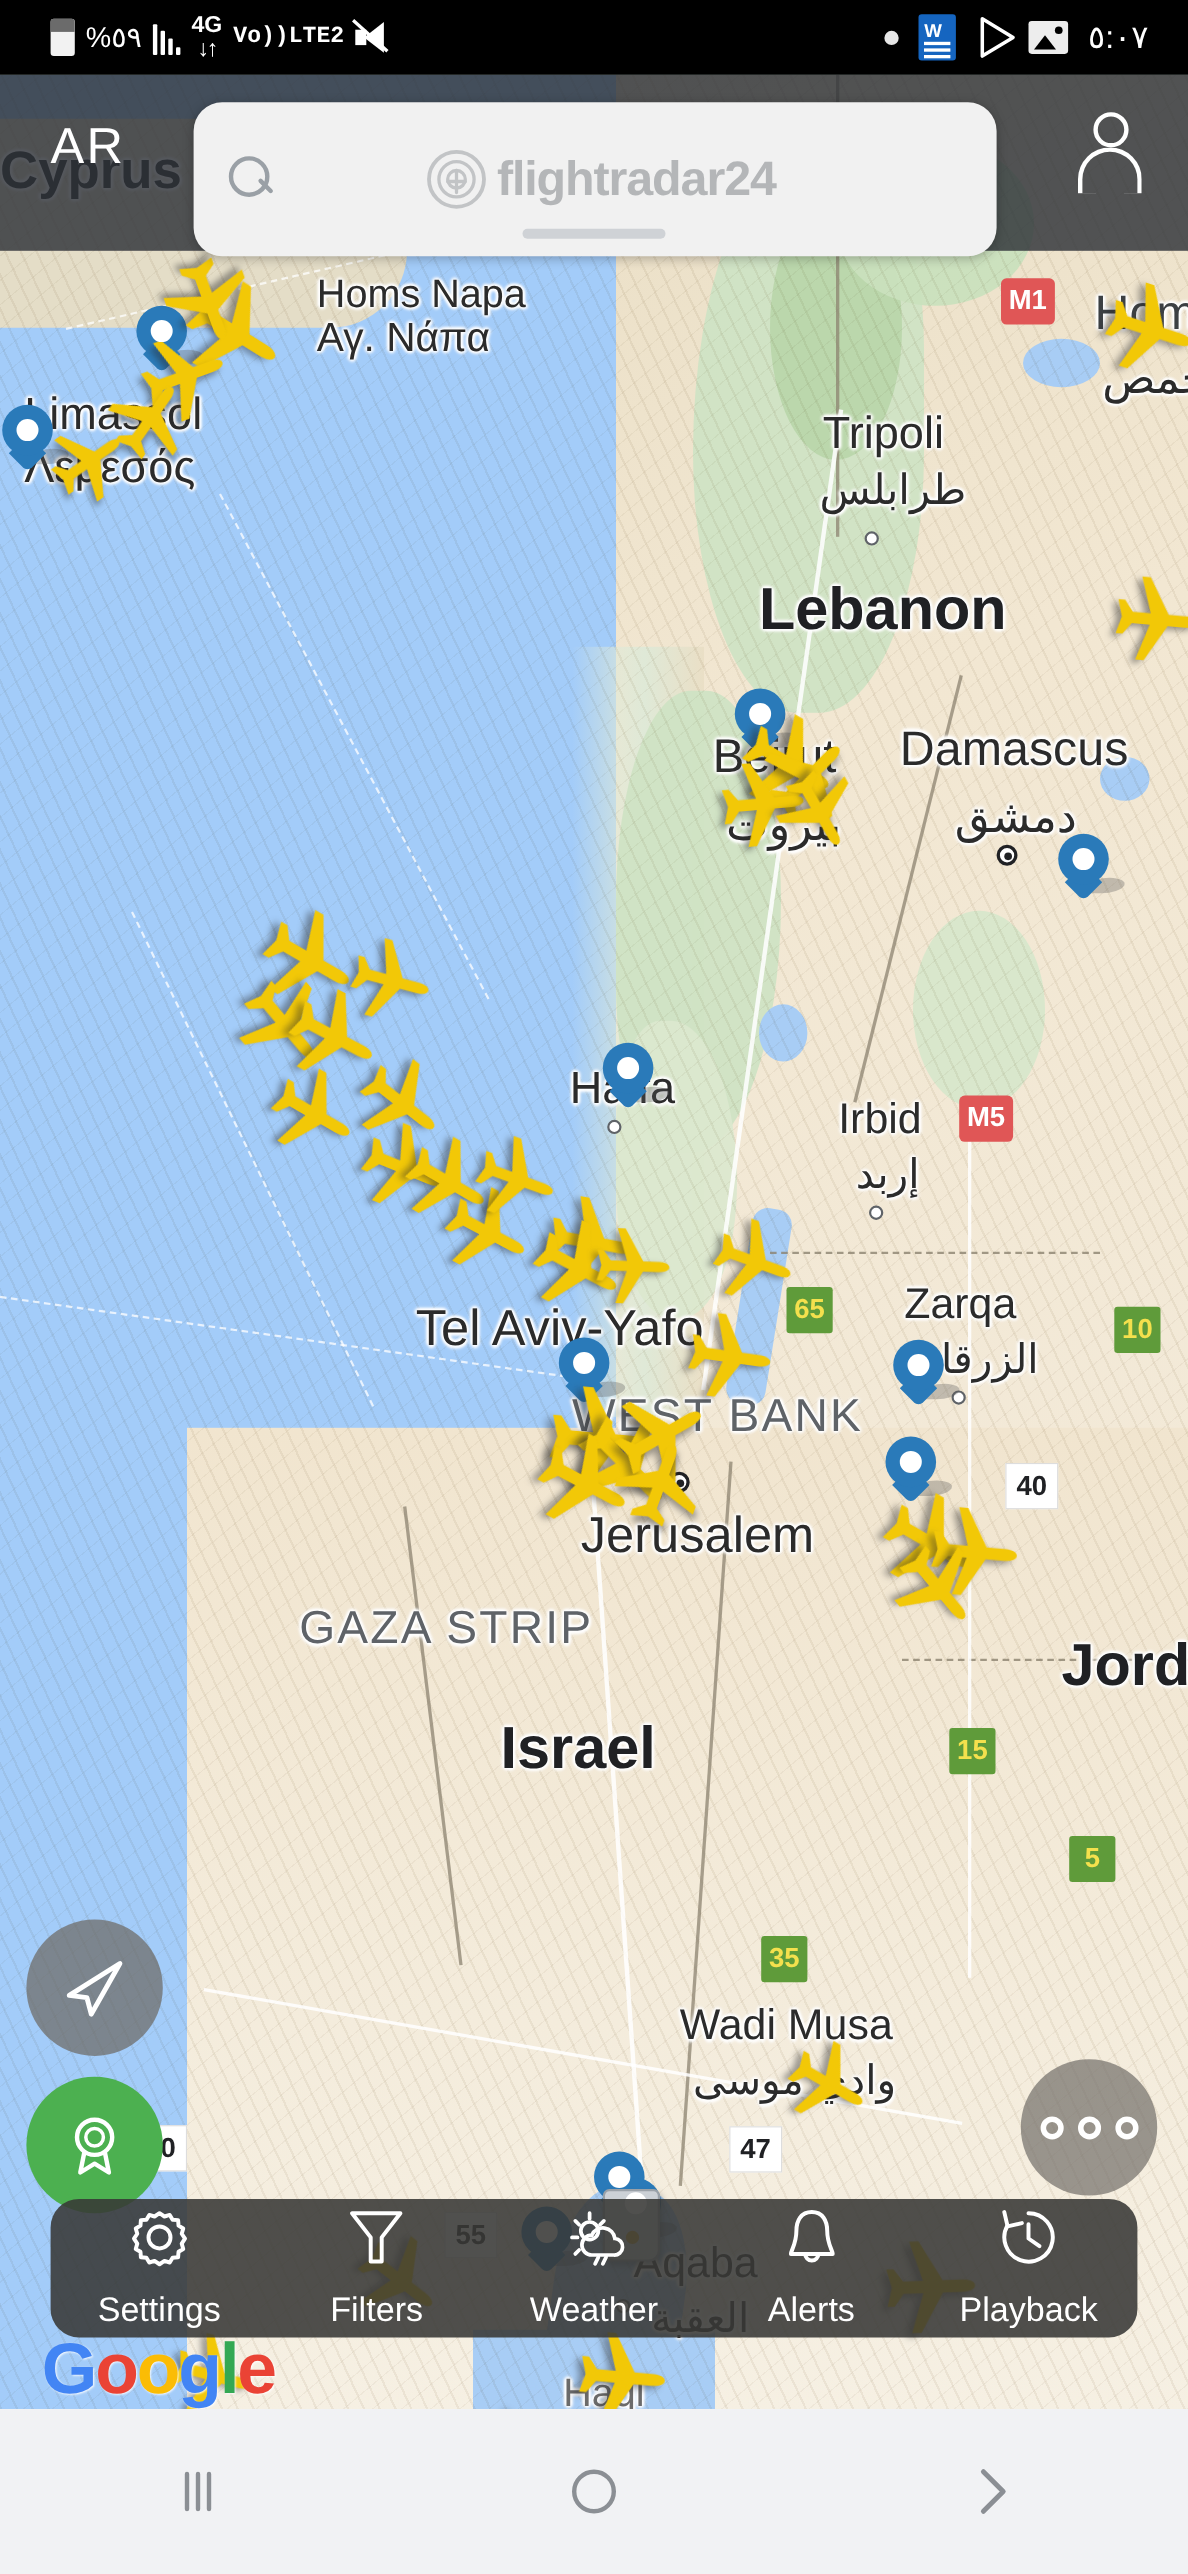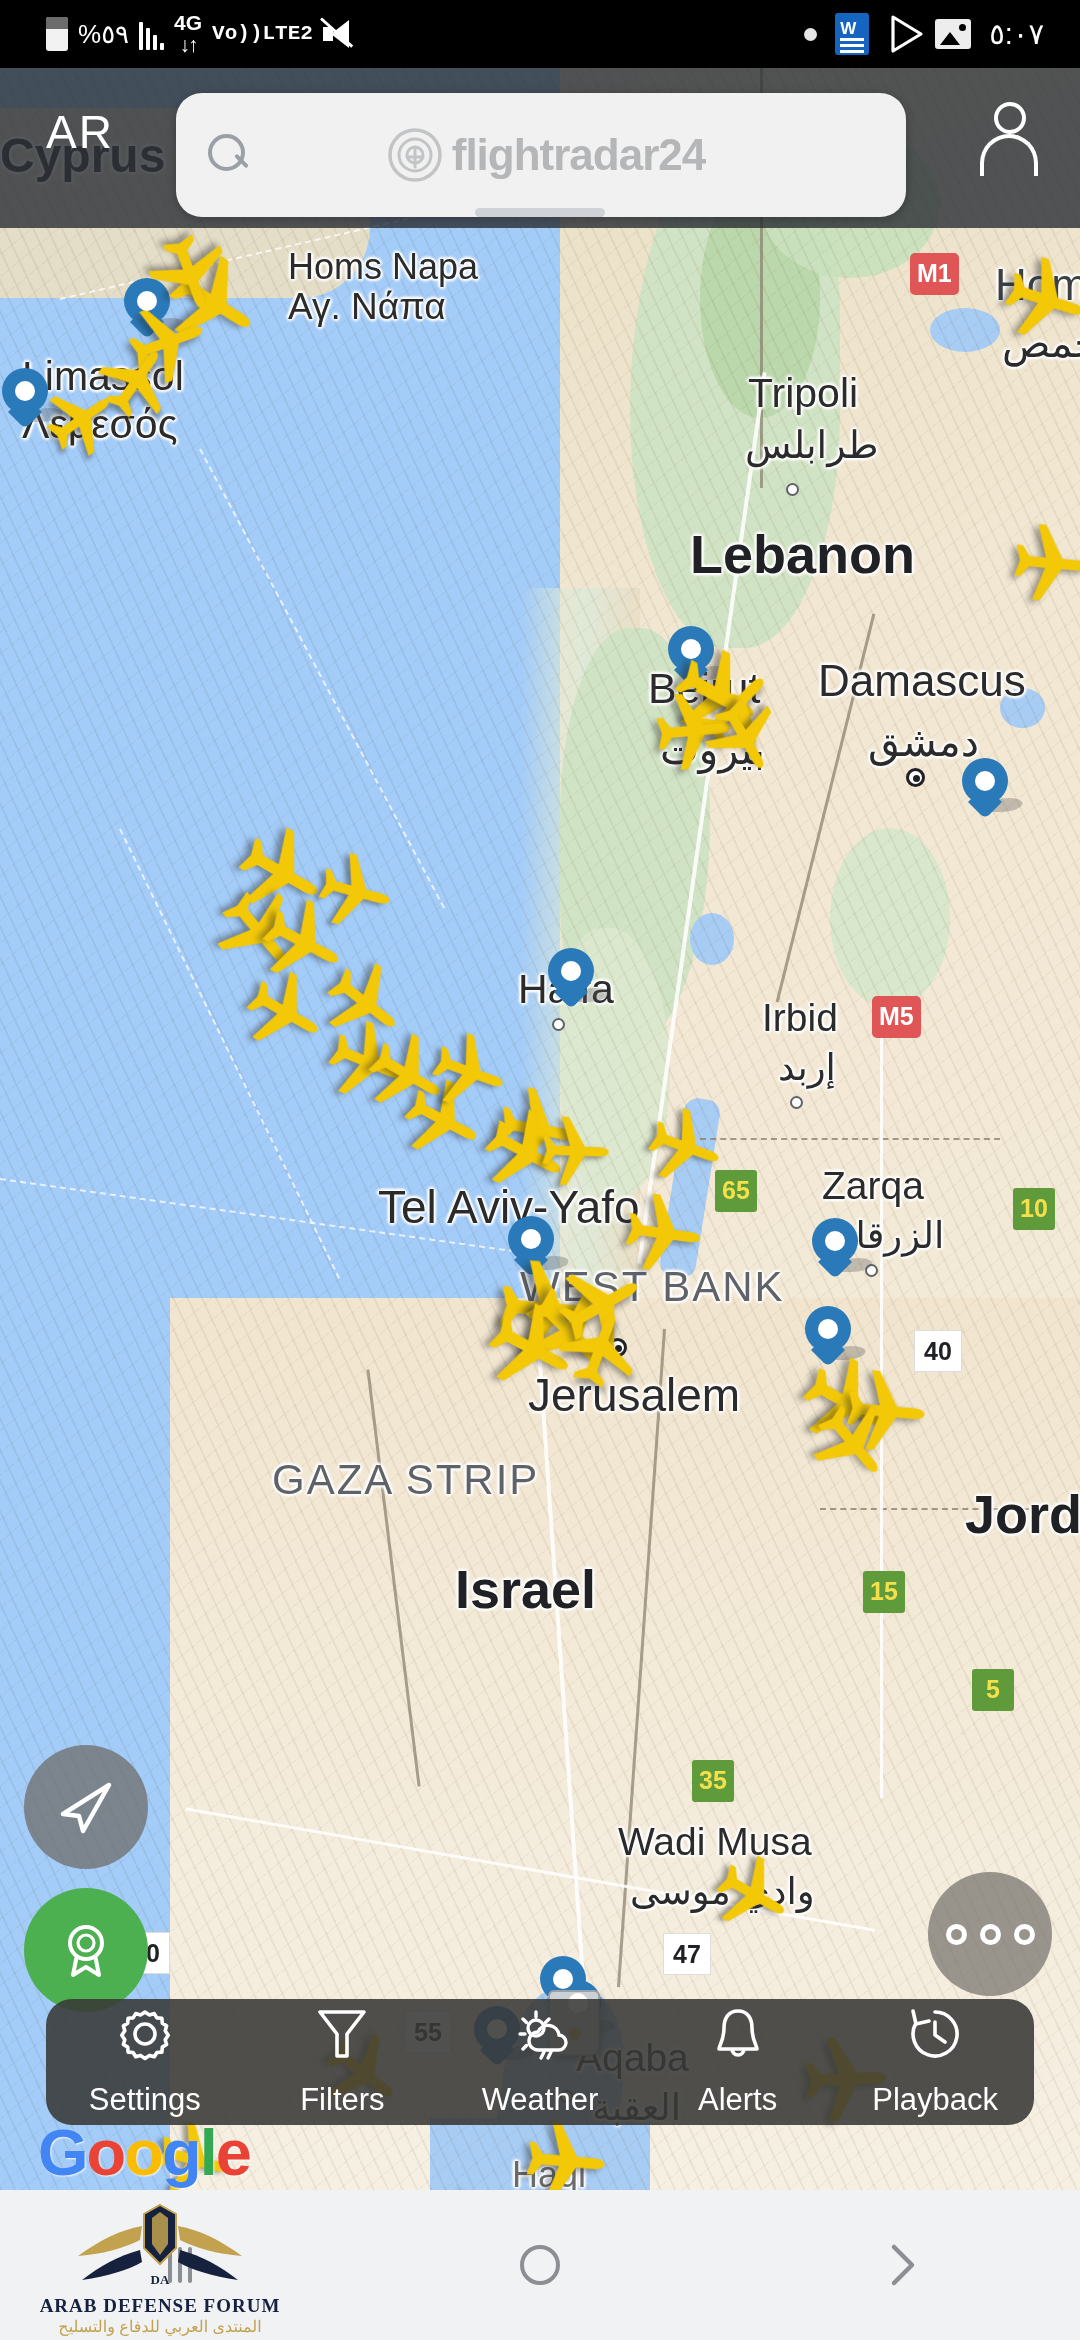--- a/index.html
+++ b/index.html
@@ -135,21 +135,21 @@
        border-radius:6px 6px 10px 10px; border:2px solid #9aa1a8;
        filter: drop-shadow(2px 4px 3px rgba(50,50,50,.4)); }
   .ship::after{content:"";position:absolute;left:19px;top:36px;width:12px;height:12px;
        border-radius:50%;background:#c8a22a;}
 
   
   .topbar { position:absolute; left:0; top:68px; width:1080px; height:160px;
             background:rgba(46,50,56,.82); z-index:40; }
   .ar-btn { position:absolute; left:46px; top:105px; color:#fff; font-size:46px;
             letter-spacing:2px; z-index:45; }
-  .searchbox { position:absolute; left:176px; top:93px; width:730px; height:124px;
+  .searchbox { position:absolute; left:176px; top:93px; width:730px; height:140px;
             background:#f1f1f1; border-radius:26px; display:flex; align-items:center; z-index:45;
             box-shadow:0 2px 10px rgba(0,0,0,.25); }
   .search-ic { margin-left:32px; width:42px; height:42px; position:relative; }
   .search-ic::before{content:"";position:absolute;left:0;top:0;width:29px;height:29px;
        border:4px solid #9aa0a6;border-radius:50%;}
   .search-ic::after{content:"";position:absolute;left:25px;top:25px;width:17px;height:4px;
        background:#9aa0a6;border-radius:2px;transform:rotate(45deg);}
   .ph-wrap { flex:1; display:flex; align-items:center; justify-content:center; gap:9px;
        margin-right:64px; }
   .fr-logo { width:56px; height:56px; position:relative; flex:none; }
@@ -722,27 +722,14 @@
         <circle cx="30" cy="30" r="18" fill="none" stroke="#8b8f94" stroke-width="4"></circle>
       </svg>
     </div>
     <div class="nav-btn">
       <svg width="60" height="60" viewBox="0 0 60 60">
         <path d="M24 12 L42 30 L24 48" fill="none" stroke="#8b8f94" stroke-width="4.5" stroke-linecap="round" stroke-linejoin="round"></path>
       </svg>
     </div>
   </div>
 
-  <div class="wm">
-    <svg width="200" height="95" viewBox="0 0 200 95">
-      <path d="M100 5 L116 14 L116 48 L100 64 L84 48 L84 14 Z" fill="#16213e" stroke="#c2a24f" stroke-width="2"></path>
-      <path d="M100 12 L108 18 L108 44 L100 55 L92 44 L92 18 Z" fill="#c2a24f" opacity=".85"></path>
-      <path d="M82 26 C60 30 40 40 18 56 C44 54 64 48 80 40 Z" fill="#c2a24f"></path>
-      <path d="M118 26 C140 30 160 40 182 56 C156 54 136 48 120 40 Z" fill="#c2a24f"></path>
-      <path d="M80 50 C58 56 40 66 22 80 C48 76 68 70 82 62 Z" fill="#16213e"></path>
-      <path d="M120 50 C142 56 160 66 178 80 C152 76 132 70 118 62 Z" fill="#16213e"></path>
-      <text x="100" y="84" font-size="13" font-weight="bold" fill="#16213e" text-anchor="middle" font-family="Liberation Serif, serif">DA</text>
-    </svg>
-    <div class="wm-t1">ARAB DEFENSE FORUM</div>
-    <div class="wm-t2">المنتدى العربي للدفاع والتسليح</div>
-  </div>
 
 </div>
 
 </body></html>

